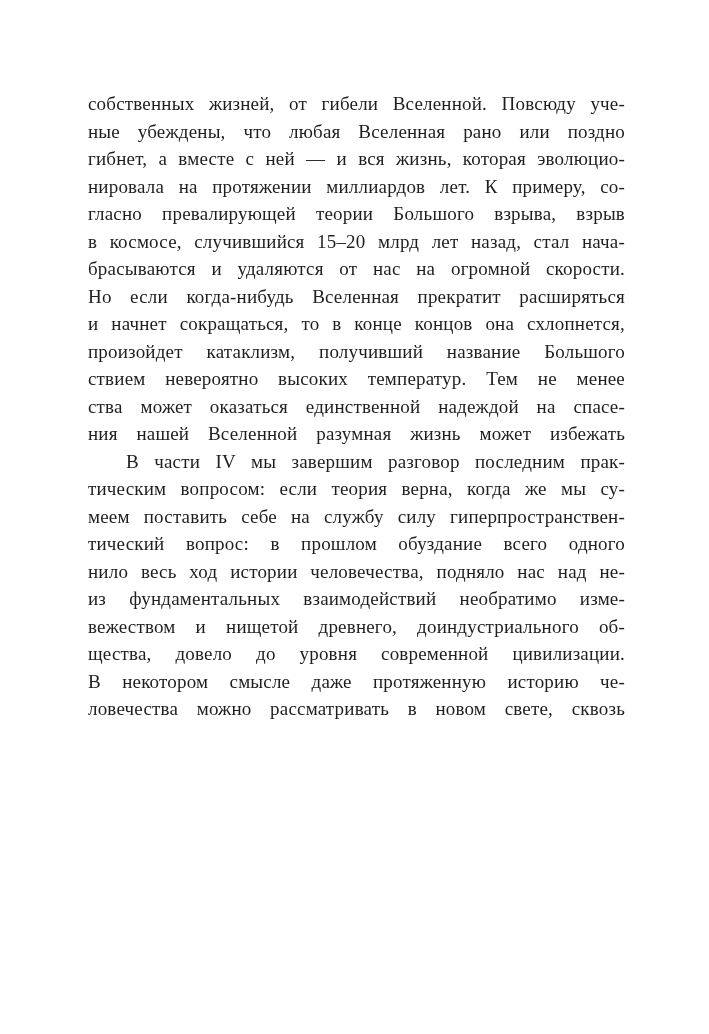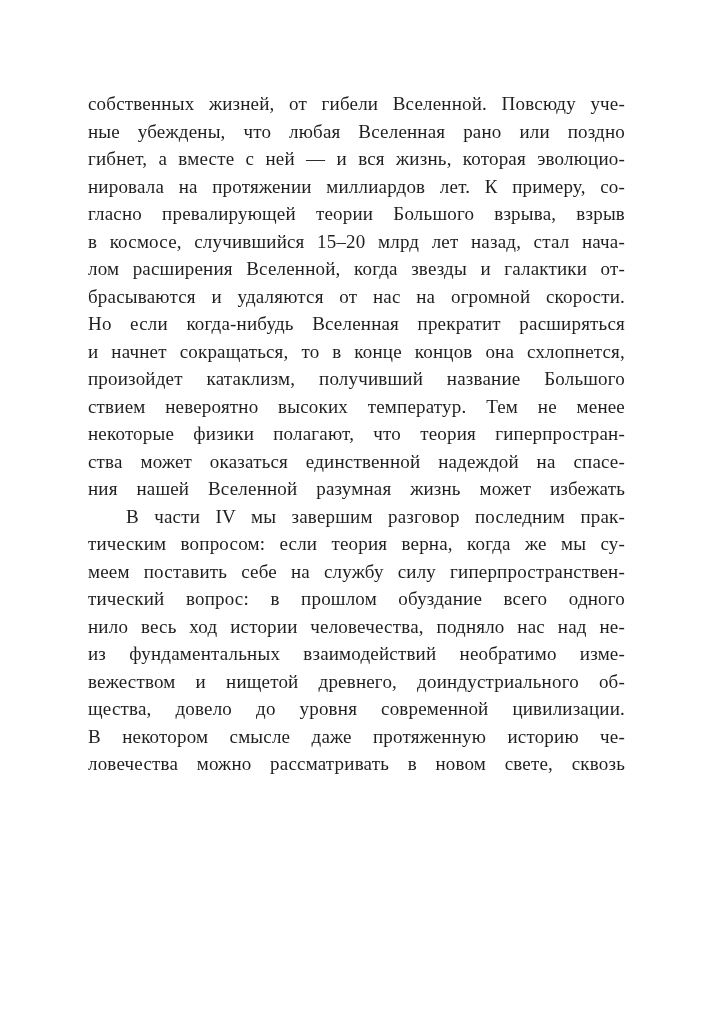--- a/index.html
+++ b/index.html
@@ -68,27 +68,25 @@
 <div class="page">
 
   <div class="text-block">
       <div class="paragraph">
         <div class="line">собственных жизней, от гибели Вселенной. Повсюду уче-</div>
         <div class="line">ные убеждены, что любая Вселенная рано или поздно</div>
         <div class="line">гибнет, а вместе с ней — и вся жизнь, которая эволюцио-</div>
         <div class="line">нировала на протяжении миллиардов лет. К примеру, со-</div>
         <div class="line">гласно превалирующей теории Большого взрыва, взрыв</div>
         <div class="line">в космосе, случившийся 15–20 млрд лет назад, стал нача-</div>
-        <div class="line">лом расширения Вселенной, когда звезды и галактики от-</div>
         <div class="line">брасываются и удаляются от нас на огромной скорости.</div>
         <div class="line">Но если когда-нибудь Вселенная прекратит расширяться</div>
         <div class="line">и начнет сокращаться, то в конце концов она схлопнется,</div>
         <div class="line">произойдет катаклизм, получивший название Большого</div>
         <div class="line">ствием невероятно высоких температур. Тем не менее</div>
-        <div class="line">некоторые физики полагают, что теория гиперпростран-</div>
         <div class="line">ства может оказаться единственной надеждой на спасе-</div>
         <div class="line">ния нашей Вселенной разумная жизнь может избежать</div>
       </div>
       <div class="paragraph">
         <div class="line indent">В части IV мы завершим разговор последним прак-</div>
         <div class="line">тическим вопросом: если теория верна, когда же мы су-</div>
         <div class="line">меем поставить себе на службу силу гиперпространствен-</div>
         <div class="line">тический вопрос: в прошлом обуздание всего одного</div>
         <div class="line">нило весь ход истории человечества, подняло нас над не-</div>
         <div class="line">из фундаментальных взаимодействий необратимо изме-</div>

